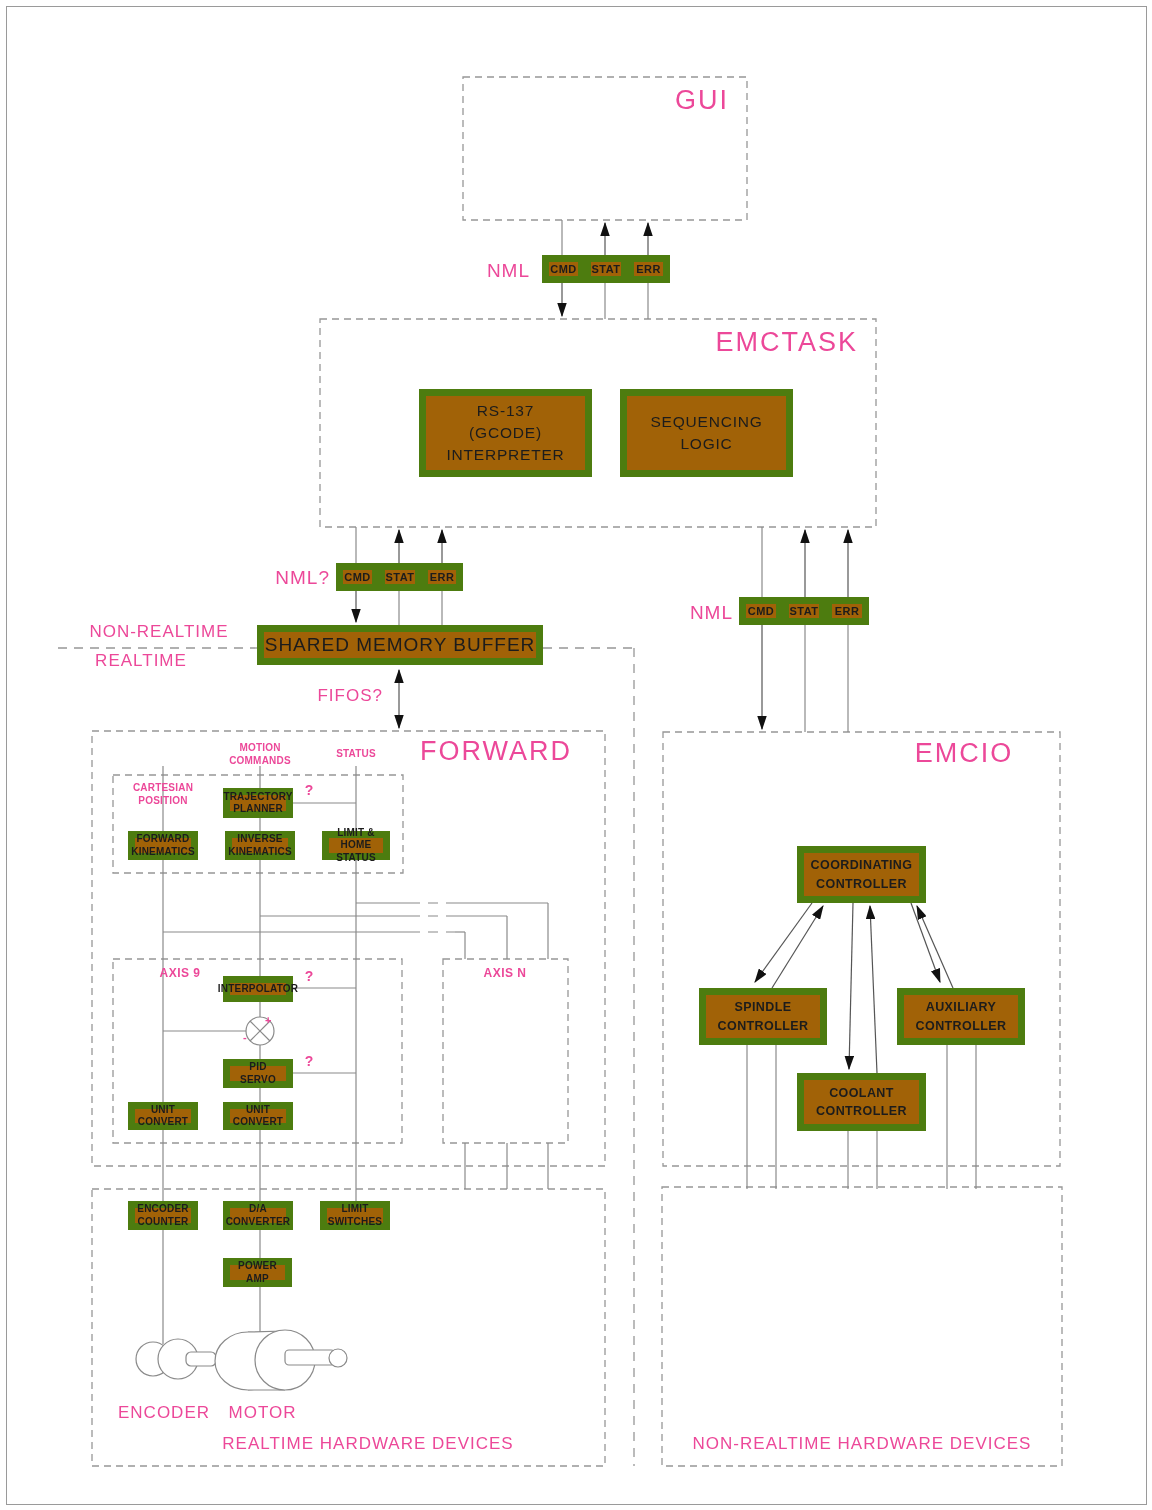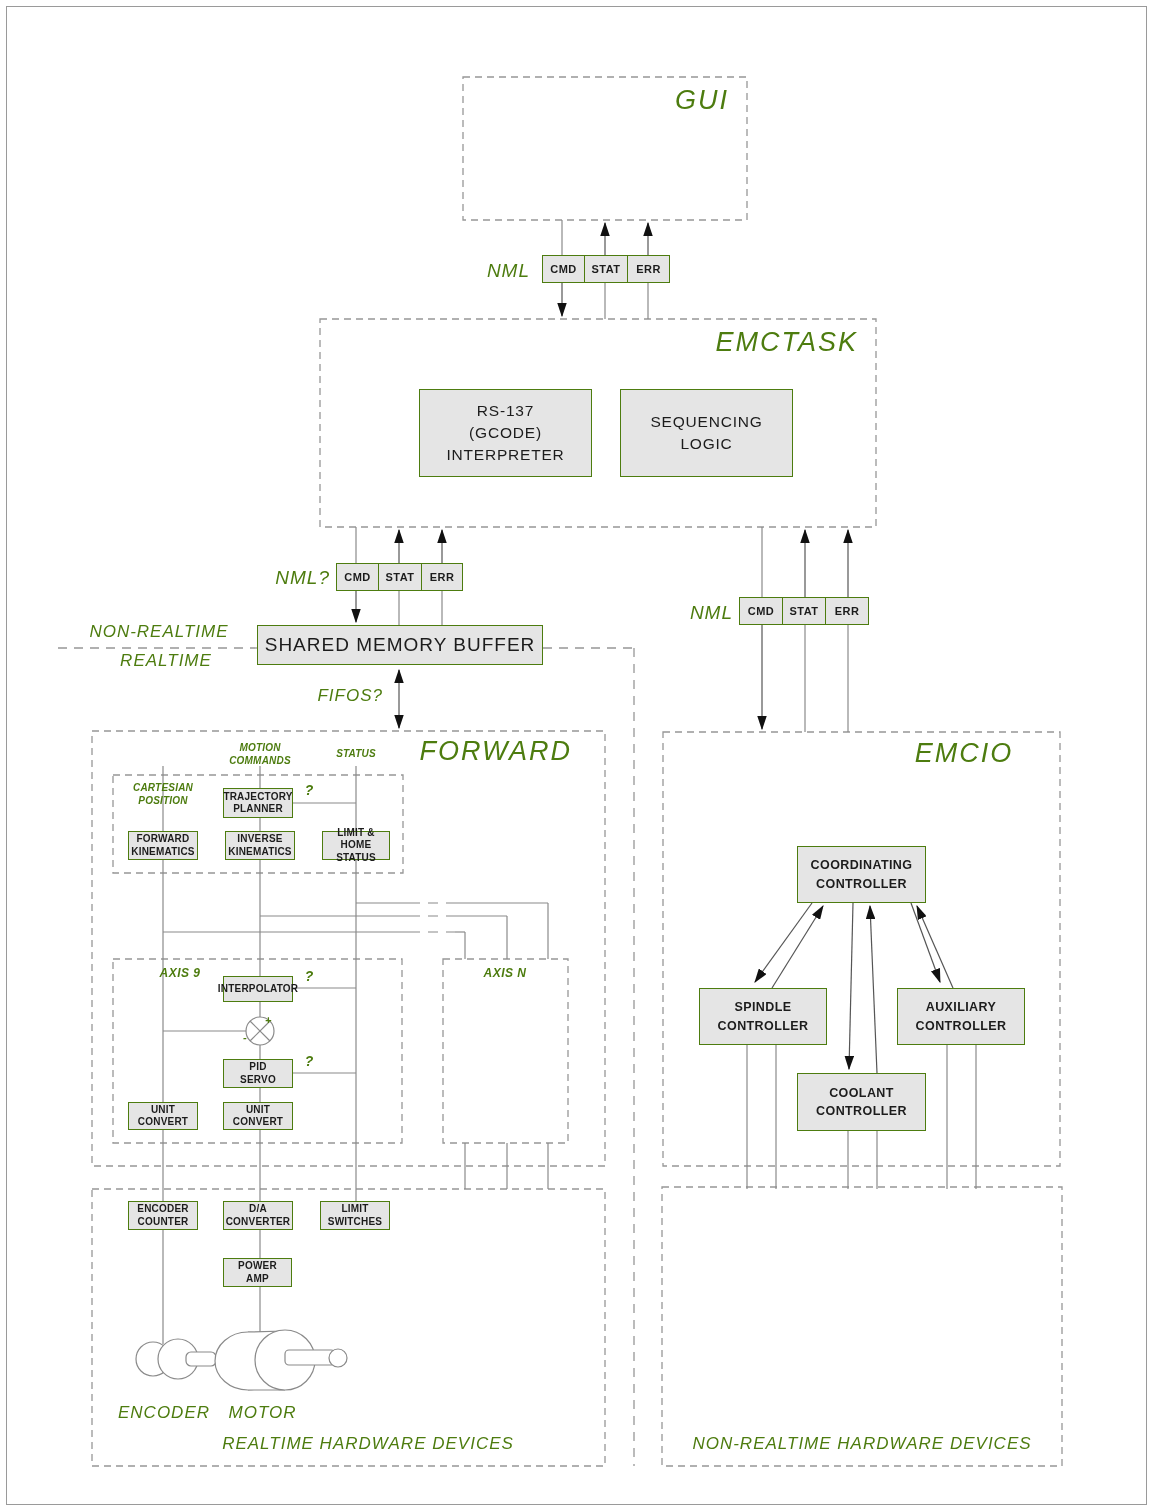--- a/index.html
+++ b/index.html
@@ -5,26 +5,26 @@
   html,body { margin:0; padding:0; background:#e8e8e8; }
   #canvas {
     position:relative; width:1152px; height:1510px; margin:0 auto;
     background:#ffffff; overflow:hidden;
     font-family:"Liberation Sans", sans-serif; color:#1c1c1c;
   }
   #pageborder { position:absolute; left:6px; top:6px; width:1139px; height:1497px;
     border:1px solid #9a9a9a; }
   svg.wires { position:absolute; left:0; top:0; }
   .box {
-    position:absolute; border:1px solid #4d7c0f; background:#e5e5e5;
+    position:absolute; border:7px solid #4d7c0f; background:#a16207;
     display:flex; align-items:center; justify-content:center;
     text-align:center; white-space:pre-line; box-sizing:border-box;
     color:#1c1c1c;
   }
-  .lbl { position:absolute; white-space:pre-line; color:#4d7c0f;font-style:italic; }
+  .lbl { position:absolute; white-space:pre-line; color:#ec4899; }
   .t-title { font-size:27px; letter-spacing:2px; }
   .t-med   { font-size:19px; letter-spacing:1px; }
   .t-med2  { font-size:17px; letter-spacing:1px; }
   .t-ch    { font-size:11px; font-weight:bold; letter-spacing:0.5px; }
   .t-small { font-size:10px; font-weight:bold; letter-spacing:0.2px; line-height:1.25; }
   .t-ctrl  { font-size:12.5px; font-weight:600; letter-spacing:0.4px; line-height:1.45; }
   .t-axis  { font-size:12px; font-weight:600; letter-spacing:0.5px; }
   .t-q     { font-size:14px; font-weight:bold; }
   .t-inner { font-size:15.5px; letter-spacing:0.8px; line-height:1.4; }
   .t-sum   { font-size:11px; font-weight:bold; }
@@ -188,21 +188,21 @@
 
   <div class="box t-inner" style="left:419px; top:389px; width:173px; height:88px;">RS-137
 (GCODE)
 INTERPRETER</div>
   <div class="box t-inner" style="left:620px; top:389px; width:173px; height:88px;">SEQUENCING
 LOGIC</div>
 
   <div class="box t-med" style="left:257px; top:625px; width:286px; height:40px;">SHARED MEMORY BUFFER</div>
   <div class="lbl t-med2 ta-r" style="left:310px; top:686px; width:73px;">FIFOS?</div>
   <div class="lbl t-med2 ta-c" style="left:89px; top:622px; width:140px;">NON-REALTIME</div>
-  <div class="lbl t-med2 ta-c" style="left:101px; top:651px; width:130px;">REALTIME</div>
+  <div class="lbl t-med2 ta-c" style="left:76px; top:651px; width:130px;">REALTIME</div>
 
   <div class="lbl t-small ta-c" style="left:128px; top:742px; width:70px;margin-top:40px;">CARTESIAN
 POSITION</div>
   <div class="lbl t-small ta-c" style="left:225px; top:742px; width:70px;">MOTION
 COMMANDS</div>
   <div class="lbl t-small ta-c" style="left:321px; top:748px; width:70px;">STATUS</div>
 
   <div class="box t-small" style="left:223px; top:788px; width:70px; height:30px;">TRAJECTORY
 PLANNER</div>
   <div class="box t-small" style="left:128px; top:831px; width:70px; height:29px;">FORWARD

